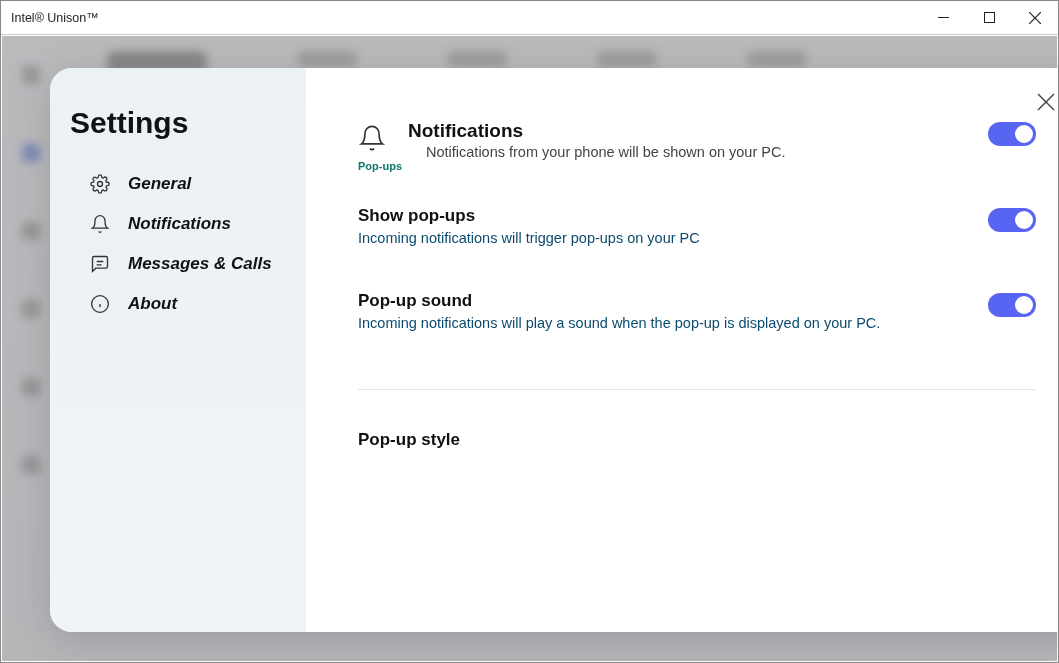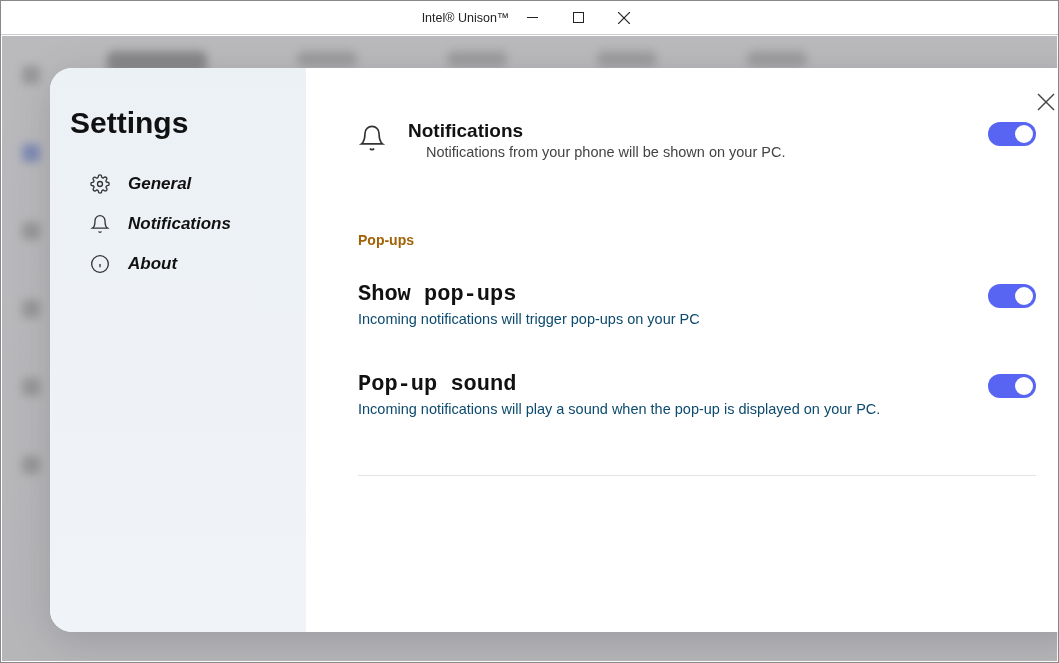--- a/index.html
+++ b/index.html
@@ -1,19 +1,19 @@
 <!DOCTYPE html>
 <html><head>
   <meta charset="utf-8">
   <style>
     * { margin: 0; padding: 0; box-sizing: border-box; font-family: "Segoe UI", -apple-system, sans-serif; }
     body { width: 1059px; height: 663px; background: #fff; border: 1px solid #888; overflow: hidden; position: relative; }
     
     
-    .titlebar { height: 34px; display: flex; align-items: center; justify-content: center; padding-left: 10px; border-bottom: 1px solid #ccc; background: #fff; }
+    .titlebar { height: 34px; display: flex; align-items: center; justify-content: space-between; padding-left: 10px; border-bottom: 1px solid #ccc; background: #fff; }
     .titlebar-title { font-size: 12.5px; color: #222; }
     .titlebar-controls { display: flex; }
     .titlebar-btn { width: 46px; height: 34px; display: flex; align-items: center; justify-content: center; font-size: 13px; color: #333; cursor: pointer; }
     .titlebar-btn svg { stroke: #222; }
     
     
     .backdrop { position: absolute; top: 35px; left: 1px; right: 1px; bottom: 1px; background: linear-gradient(180deg, #f7f7f9 0%, #f0f0f3 100%); filter: blur(0px); }
     .backdrop-content { filter: blur(4px); opacity: 0.55; padding: 15px 25px; }
     .backdrop-row { display: flex; gap: 90px; margin-bottom: 60px; margin-left: 80px; }
     .backdrop-blob { width: 80px; height: 14px; background: #999; border-radius: 7px; }
@@ -36,25 +36,25 @@
     
     .panel { flex: 1; background: #fff; padding: 26px 54px 0 52px; overflow-y: auto; position: relative; }
     .close-btn { position: absolute; top: 20px; right: 30px; cursor: pointer; width:28px; height:28px; display:flex; align-items:center; justify-content:center; }
     
     .header-row { display: flex; align-items: flex-start; gap: 22px; margin-top: 26px; }
     .header-icon-wrap { width: 28px; height: 28px; margin-top: 4px; }
     .header-texts { flex: 1; }
     .header-title { font-size: 19px; font-weight: 600; color: #111; }
     .header-desc { font-size: 14.5px; color: #444; margin-top: 2px; margin-left: 18px; }
     
-    .section-label { font-size: 14px; font-weight: 600; color: #a16207; margin-top: 72px; }
+    .section-label { font-size: 11px; font-weight: 600; color: #0f766e; }
     
     .setting-row { display: flex; align-items: flex-start; justify-content: space-between; margin-top: 34px; }
     .setting-texts { flex: 1; padding-right: 60px; }
-    .setting-title { font-size: 22px; font-weight: 600; color: #111; font-family: Liberation Mono, monospace; }
+    .setting-title { font-size: 17px; font-weight: 600; color: #111; }
     .setting-desc { font-size: 14.5px; color: #0c4a6e; margin-top: 3px; line-height: 1.35; }
     
     .divider { height: 1px; background: #e3e3e6; margin-top: 56px; }
     
     .style-row { margin-top: 40px; }
     
     
     .toggle { width: 48px; height: 24px; background: #5865f2; border-radius: 12px; position: relative; cursor: pointer; margin-top: 2px; flex-shrink: 0; }
     .toggle::after { content: ""; position: absolute; width: 18px; height: 18px; background: #fff; border-radius: 50%; top: 3px; right: 3px; }
     
@@ -126,20 +126,30 @@
     <div class="sidebar-item">
       <span class="sidebar-icon">
         <svg width="20" height="20" viewBox="0 0 24 24" fill="none" stroke="#333" stroke-width="1.6">
             <path d="M18 8A6 6 0 0 0 6 8c0 7-3 9-3 9h18s-3-2-3-9"></path>
             <path d="M13.73 21a2 2 0 0 1-3.46 0"></path>
           </svg>
       </span>
       <span class="sidebar-label">Notifications</span>
     </div>
 
+    <div class="sidebar-item">
+      <span class="sidebar-icon">
+        <svg width="20" height="20" viewBox="0 0 24 24" fill="none" stroke="#333" stroke-width="1.6">
+            <path d="M21 15a2 2 0 0 1-2 2H7l-4 4V5a2 2 0 0 1 2-2h14a2 2 0 0 1 2 2z"></path>
+            <line x1="8" y1="9" x2="16" y2="9"></line>
+            <line x1="8" y1="13" x2="14" y2="13"></line>
+          </svg>
+      </span>
+      <span class="sidebar-label">Messages &amp; Calls</span>
+    </div>
 
     <div class="sidebar-item">
       <span class="sidebar-icon">
         <svg width="20" height="20" viewBox="0 0 24 24" fill="none" stroke="#333" stroke-width="1.6">
             <circle cx="12" cy="12" r="10"></circle>
             <line x1="12" y1="16" x2="12" y2="12"></line>
             <line x1="12" y1="8" x2="12.01" y2="8"></line>
           </svg>
       </span>
       <span class="sidebar-label">About</span>
@@ -181,15 +191,18 @@
     <div class="setting-row" style="margin-top:42px;">
       <div class="setting-texts">
         <div class="setting-title">Pop-up sound</div>
         <div class="setting-desc">Incoming notifications will play a sound when the pop-up is displayed on your PC.</div>
       </div>
       <div class="toggle"></div>
     </div>
 
     <div class="divider"></div>
 
+    <div class="style-row">
+      <div class="setting-title">Pop-up style</div>
+    </div>
 
   </div>
 </div>
 
 </body></html>

